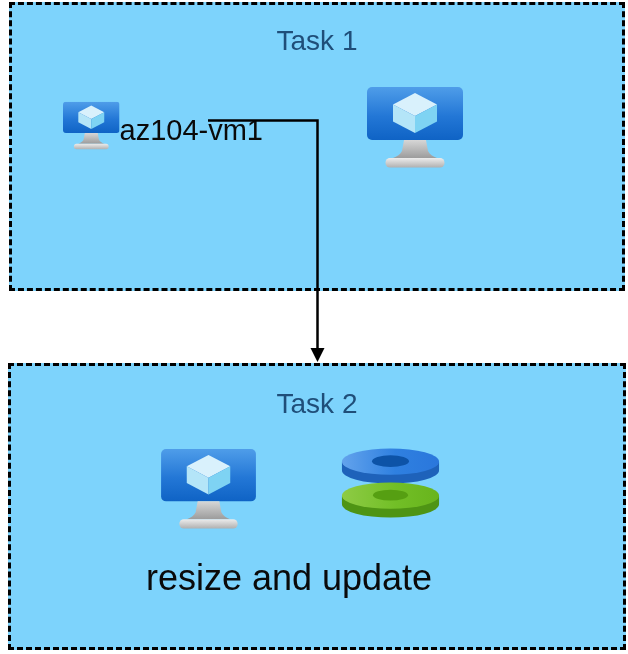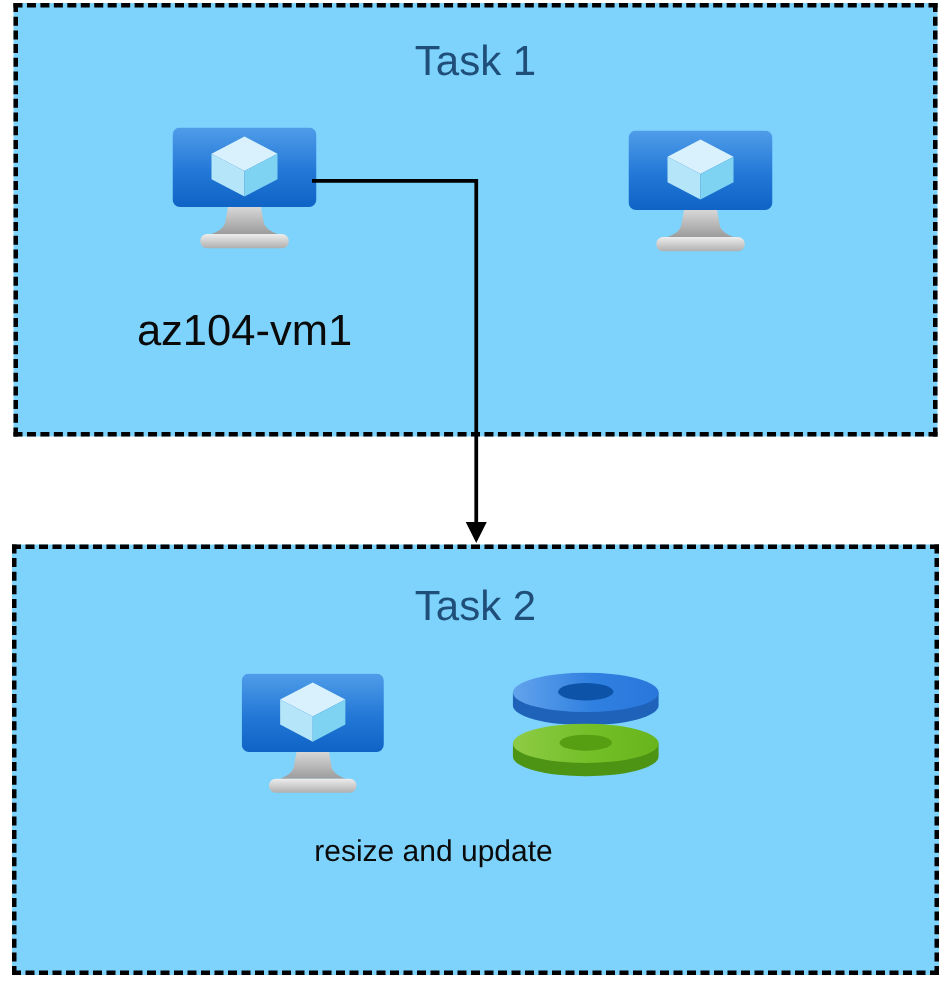--- a/index.html
+++ b/index.html
@@ -26,24 +26,23 @@
     text-align: center;
     font-size: 28px;
     font-weight: 400;
     color: #1f4e79;
   }
   .task1 .task-title { top: 20px; }
   .task2 .task-title { top: 22px; }
   .vm-group {
     position: absolute;
     display: flex;
-    flex-direction: column;
+    flex-direction: row;
     align-items: center;
     width: 200px;
-    gap: 28px;
   }
   .vm-group.vm1 { left: 51px;  top: 80px; }
   .vm-group.vm2 { left: 355px; top: 82px; }
   .vm-icon  { width: 96px; height: 82px; display: block; }
   .vm-label {
     font-size: 29px;
     line-height: 38px;
     color: #0a0a0a;
     text-align: center;
     white-space: nowrap;
@@ -56,21 +55,21 @@
     pointer-events: none;
   }
   .arrow-path { fill: none; stroke: #000000; stroke-width: 2.5px; }
   .arrow-head { fill: #000000; stroke: none; }
   .t2-vm-icon   { position: absolute; left: 150px; top: 83px;  width: 95px;  height: 81px; }
   .t2-disk-icon { position: absolute; left: 329px; top: 81px;  width: 101px; height: 72px; }
   .t2-caption {
     position: absolute;
     left: 128px; top: 191px; width: 300px;
     text-align: center;
-    font-size: 20px;
+    font-size: 36px;
     color: #0a0a0a;
     white-space: nowrap;
   }
   .defs-hidden { position: absolute; width: 0; height: 0; overflow: hidden; }
 </style>
 </head>
 <body>
 
 <svg class="defs-hidden" aria-hidden="true">
   <defs>

